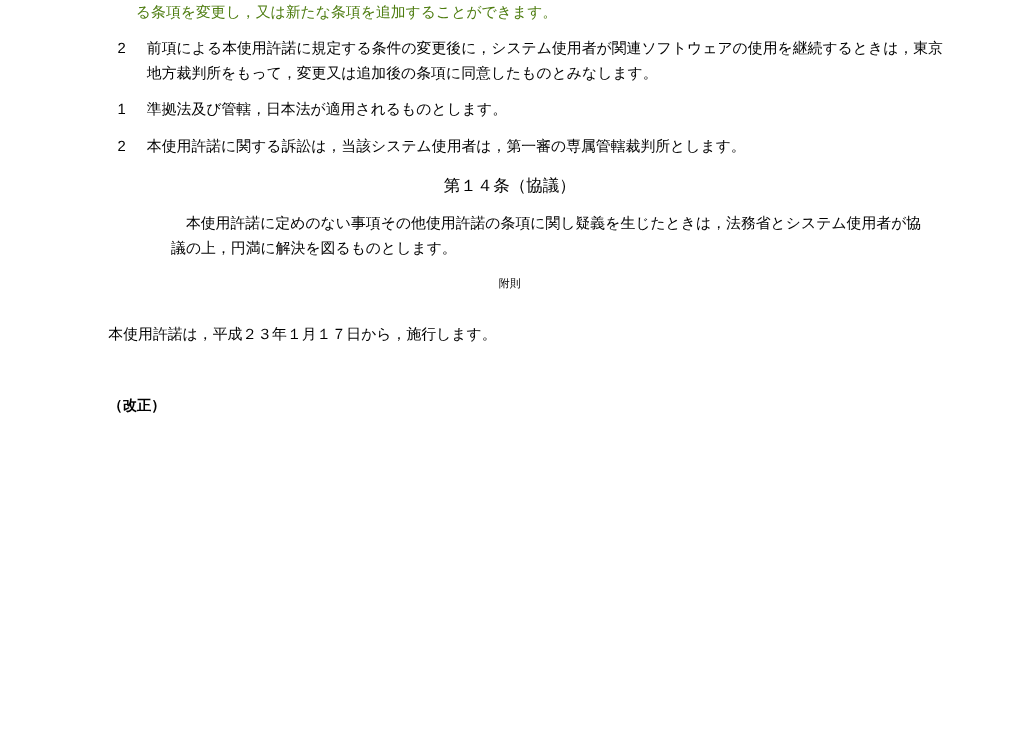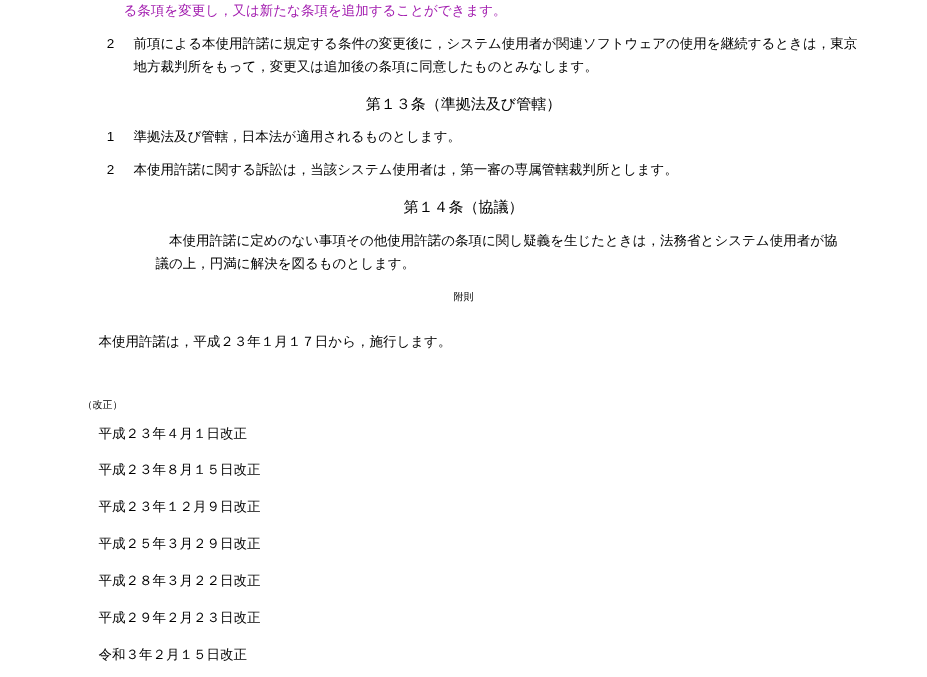--- a/index.html
+++ b/index.html
@@ -15,21 +15,21 @@
       background: #fff;
     }
     .content {
       width: 830px;
       margin: 0 auto;
       padding: 0 20px;
       padding-bottom: 10px;
     }
     .cut-text {
       margin-left: 55px;
-      color: #a21caf;
+      color: #4d7c0f;
       font-size: 13.5px;
     }
     .numbered-item {
       display: flex;
       margin-top: 10px;
       font-size: 13.5px;
     }
     .item-num {
       width: 30px;
       text-align: center;
@@ -57,23 +57,24 @@
       text-align: center;
       font-size: 10px;
       margin: 12px 0 10px 0;
     }
     .supplementary-text {
       margin-left: 30px;
       margin-top: 26px;
       font-size: 13.5px;
     }
     .revision-label {
-      margin-left: 14px;
+      margin-left: 30px;
       margin-top: 42px;
-      font-size: 10px;
+      font-size: 13px;
+      font-weight: bold;
     }
     .revision-list {
       margin-left: 30px;
       margin-top: 10px;
       font-size: 13.5px;
     }
     .revision-list div {
       margin-bottom: 14px;
     }
   </style>
@@ -82,21 +83,20 @@
 
 <div class="content">
 
   <div class="cut-text">る条項を変更し，又は新たな条項を追加することができます。</div>
 
   <div class="numbered-item">
     <div class="item-num">2</div>
     <div class="item-text">前項による本使用許諾に規定する条件の変更後に，システム使用者が関連ソフトウェアの使用を継続するときは，東京地方裁判所をもって，変更又は追加後の条項に同意したものとみなします。</div>
   </div>
 
-  <div class="article-heading">第１３条（準拠法及び管轄）</div>
 
   <div class="numbered-item">
     <div class="item-num">1</div>
     <div class="item-text">準拠法及び管轄，日本法が適用されるものとします。</div>
   </div>
 
   <div class="numbered-item">
     <div class="item-num">2</div>
     <div class="item-text">本使用許諾に関する訴訟は，当該システム使用者は，第一審の専属管轄裁判所とします。</div>
   </div>
@@ -104,23 +104,14 @@
   <div class="article-heading">第１４条（協議）</div>
 
   <div class="body-para">本使用許諾に定めのない事項その他使用許諾の条項に関し疑義を生じたときは，法務省とシステム使用者が協議の上，円満に解決を図るものとします。</div>
 
   <div class="supplementary-heading">附則</div>
 
   <div class="supplementary-text">本使用許諾は，平成２３年１月１７日から，施行します。</div>
 
   <div class="revision-label">（改正）</div>
 
-  <div class="revision-list">
-    <div>平成２３年４月１日改正</div>
-    <div>平成２３年８月１５日改正</div>
-    <div>平成２３年１２月９日改正</div>
-    <div>平成２５年３月２９日改正</div>
-    <div>平成２８年３月２２日改正</div>
-    <div>平成２９年２月２３日改正</div>
-    <div>令和３年２月１５日改正</div>
-  </div>
 
 </div>
 
 </body></html>

